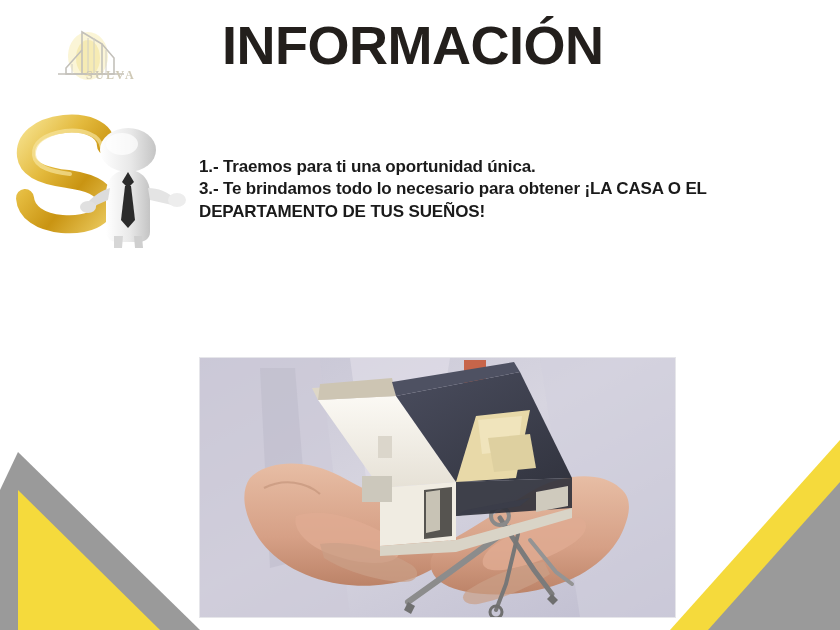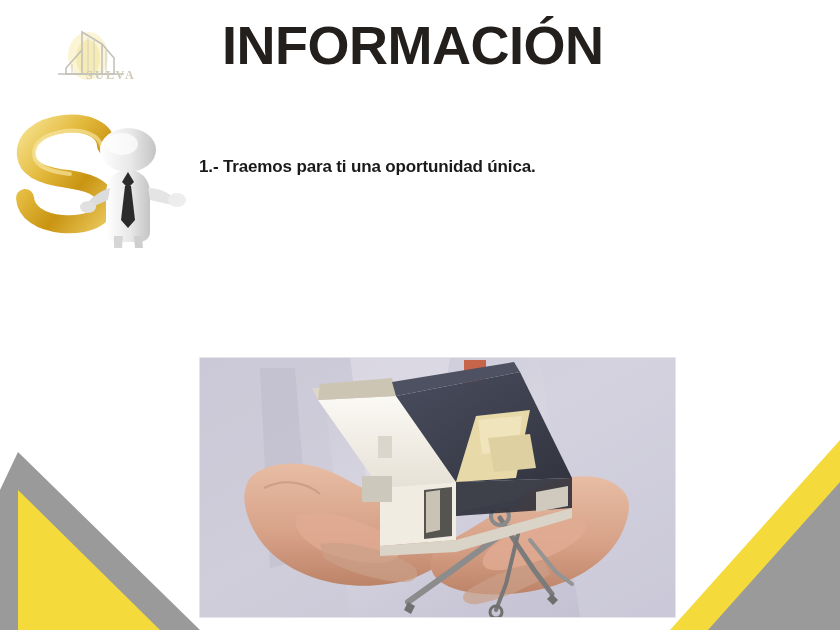--- a/index.html
+++ b/index.html
@@ -187,20 +187,21 @@
         <path d="M126 64 L120 74 L126 80 L132 74 Z" fill="#2b2b2b"></path>
         <path d="M123 78 L119 112 L126 120 L133 112 L129 78 Z" fill="#2b2b2b"></path>
         <path d="M112 128 L112 140 L120 140 L121 128 Z" fill="#d6d6d6"></path>
         <path d="M132 128 L133 140 L141 140 L140 128 Z" fill="#cfcfcf"></path>
       </g>
     </svg>
   </div>
 
   <div class="body-text">
     <p>1.- Traemos para ti una oportunidad única.</p>
+    <p>3.- Te brindamos todo lo necesario para obtener ¡LA CASA O EL DEPARTAMENTO DE TUS SUEÑOS!</p>
   </div>
 
   <div class="photo-frame">
     <svg width="475" height="259" viewBox="0 0 475 259">
       <defs>
         <linearGradient id="bgG" x1="0" y1="0" x2="1" y2="1">
           <stop offset="0%" stop-color="#c6c4d4"></stop>
           <stop offset="45%" stop-color="#d7d5e0"></stop>
           <stop offset="100%" stop-color="#bfbdd0"></stop>
         </linearGradient>

